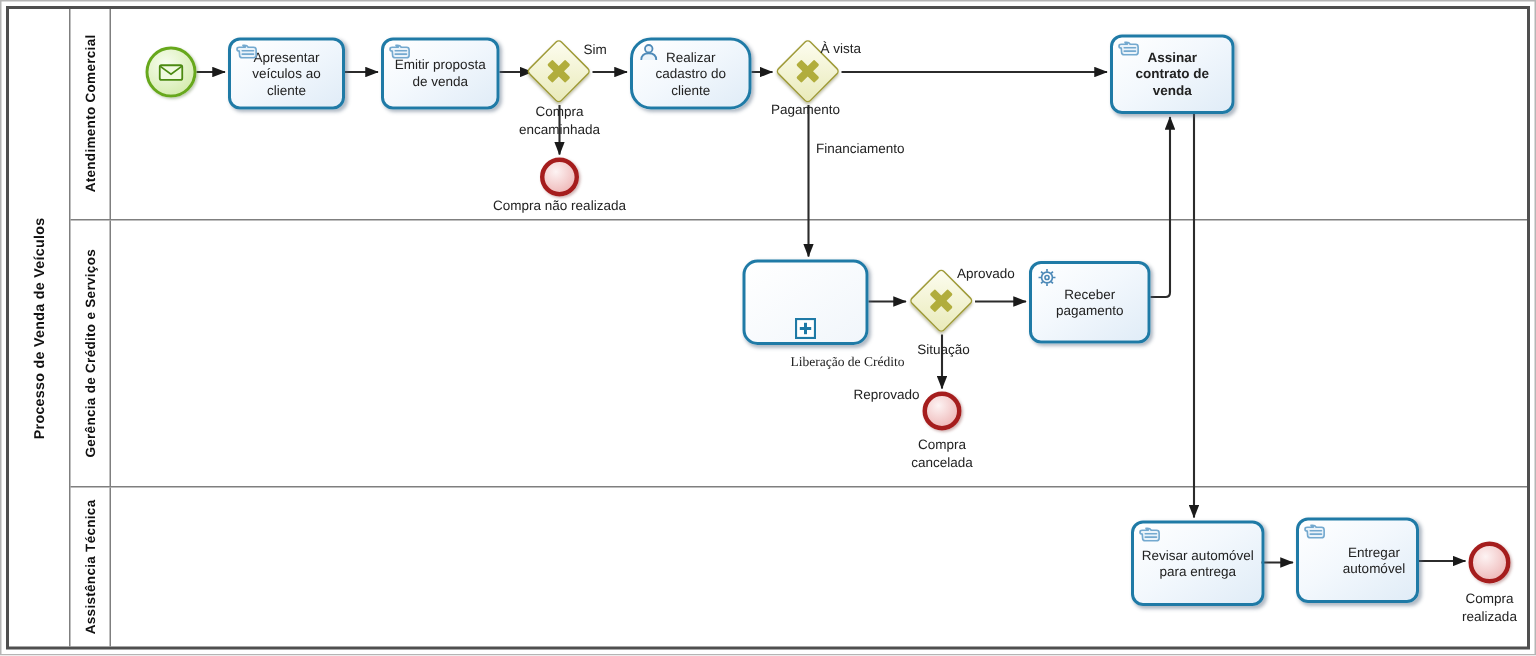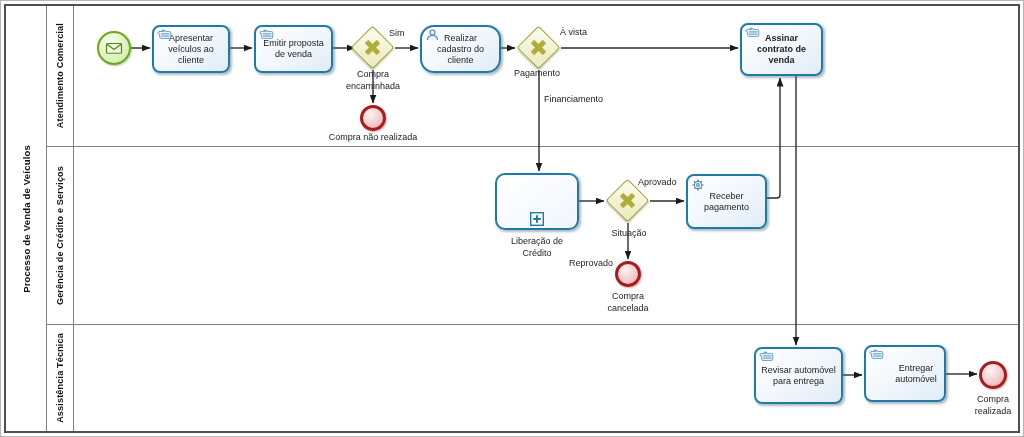--- a/index.html
+++ b/index.html
@@ -159,21 +159,21 @@
           <circle cx="15" cy="7" r="5" fill="#eaf3fa"></circle>
           <path d="M5 22 Q5 13 15 13 Q25 13 25 22" fill="#eaf3fa"></path>
             </g>
           </svg>
       </span>
       <span>Realizar cadastro do cliente</span>
     </div>
 
     <div class="gw gw-x" style="left:522px; top:31px;"></div>
     <div class="nlabel" style="left:506px; top:67px; width:60px;">Pagamento</div>
-    <span class="flabel" style="left:559px; top:26px;text-align:center;">À vista</span>
+    <span class="flabel" style="left:546px; top:26px;text-align:center;">À vista</span>
     <span class="flabel" style="left:543px; top:93px;">Financiamento</span>
 
     <div class="task" style="left:739px; top:22px; width:83px; height:53px;font-weight:bold;">
       <span class="node-icon">
         <svg width="15" height="12" viewBox="0 0 30 24">
             <g fill="#eaf3fa" stroke="#74a9cf" stroke-width="2.2" stroke-linejoin="round" stroke-linecap="round">
           <path d="M5 10 Q2 10 2 7.5 Q2 5 5 5 L13 5 L10 2.5 Q15 1.5 17 5 L24 5 Q27.5 5 27.5 8.5 L27.5 15.5 Q27.5 19 24 19 L9 19 Q5.5 19 5.5 16 Z"></path>
           <line x1="9" y1="9.7" x2="24" y2="9.7"></line>
               <line x1="9" y1="14.2" x2="24" y2="14.2"></line>
             </g>
@@ -184,21 +184,21 @@
 
     <div class="subprocess" style="left:494px; top:172px; width:84px; height:57px;">
       <span class="plusbox">
         <svg width="14" height="14" viewBox="0 0 14 14">
           <rect x="0.7" y="0.7" width="12.6" height="12.6" fill="#fff" stroke="#1f7aa6" stroke-width="1.4"></rect>
           <line x1="7" y1="3.2" x2="7" y2="10.8" stroke="#1f7aa6" stroke-width="2"></line>
           <line x1="3.2" y1="7" x2="10.8" y2="7" stroke="#1f7aa6" stroke-width="2"></line>
         </svg>
       </span>
     </div>
-    <div class="nlabel" style="left:496px; top:235px; width:80px;">Liberação de Crédito</div>
+    <div class="nlabel" style="left:524px; top:235px; width:80px;font-family:Liberation Serif, serif;">Liberação de Crédito</div>
 
     <div class="gw gw-x" style="left:611px; top:184px;"></div>
     <div class="nlabel" style="left:598px; top:227px; width:60px;">Situação</div>
     <span class="flabel" style="left:637px; top:176px;">Aprovado</span>
     <span class="flabel" style="left:568px; top:241px;margin-top:16px;">Reprovado</span>
 
     <div class="task" style="left:685px; top:173px; width:81px; height:55px;">
       <span class="node-icon">
         <svg width="14" height="14" viewBox="0 0 24 24">
             <g fill="none" stroke="#4e8ab8" stroke-width="1.9">

